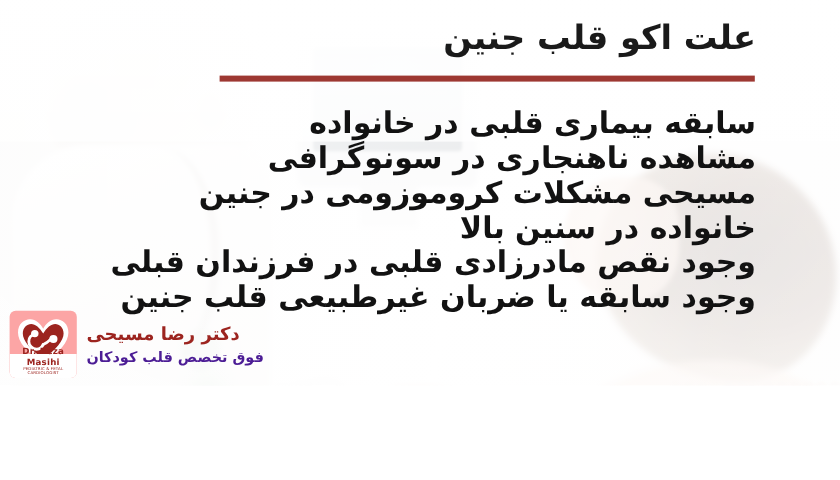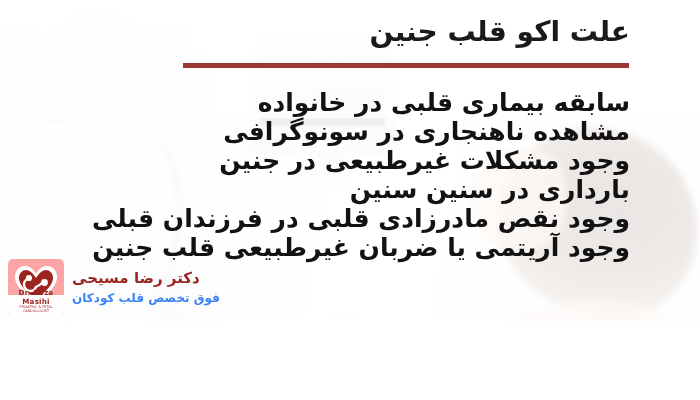--- a/index.html
+++ b/index.html
@@ -298,21 +298,21 @@
   }
   .logo-name {
     font-size: 15px;
     font-weight: 700;
     color: #9c241f;
     white-space: nowrap;
   }
   .logo-sub {
     font-size: 12px;
     font-weight: 600;
-    color: #3b82f6;
+    color: #4c1d95;
     white-space: nowrap;
     margin-top: 2px;
   }
 </style>
 </head>
 <body>
 
 <div class="slide">
 
   <div class="bg">
@@ -341,24 +341,24 @@
 
   <div class="content">
 
     <div class="title">علت اکو قلب جنین</div>
 
     <div class="title-rule"></div>
 
     <div class="body-list">
       <div class="body-line">سابقه بیماری قلبی در خانواده</div>
       <div class="body-line">مشاهده ناهنجاری در سونوگرافی</div>
-      <div class="body-line">وجود مشکلات غیرطبیعی در جنین</div>
-      <div class="body-line">بارداری در سنین سنین</div>
+      <div class="body-line">مسیحی مشکلات کروموزومی در جنین</div>
+      <div class="body-line">خانواده در سنین بالا</div>
       <div class="body-line">وجود نقص مادرزادی قلبی در فرزندان قبلی</div>
-      <div class="body-line">وجود آریتمی یا ضربان غیرطبیعی قلب جنین</div>
+      <div class="body-line">وجود سابقه یا ضربان غیرطبیعی قلب جنین</div>
     </div>
 
     <div class="logo-block">
 
       <div class="logo-mark">
         <svg class="logo-heart" viewBox="0 0 44 40" xmlns="http://www.w3.org/2000/svg" aria-hidden="true">
           <path d="M22 38 C8 28 1 20 1 12 C1 5 6 1 11 1 C16 1 20 5 22 9 C24 5 28 1 33 1 C38 1 43 5 43 12 C43 20 36 28 22 38 Z" fill="#ffffff"></path>
           <path d="M22 34 C11 26 5 19 5 13 C5 8 8.5 5 12 5 C15.5 5 19 8 22 13 C25 8 28.5 5 32 5 C35.5 5 39 8 39 13 C39 19 33 26 22 34 Z" fill="#9c241f"></path>
           <path d="M15 14 C12 14 10 16.5 10 19.5 C10 23 13 26 16.5 26 C19 26 21 24.5 22 22" fill="none" stroke="#ffffff" stroke-width="2.4" stroke-linecap="round"></path>
           <circle cx="15" cy="13" r="3.1" fill="#ffffff"></circle>

